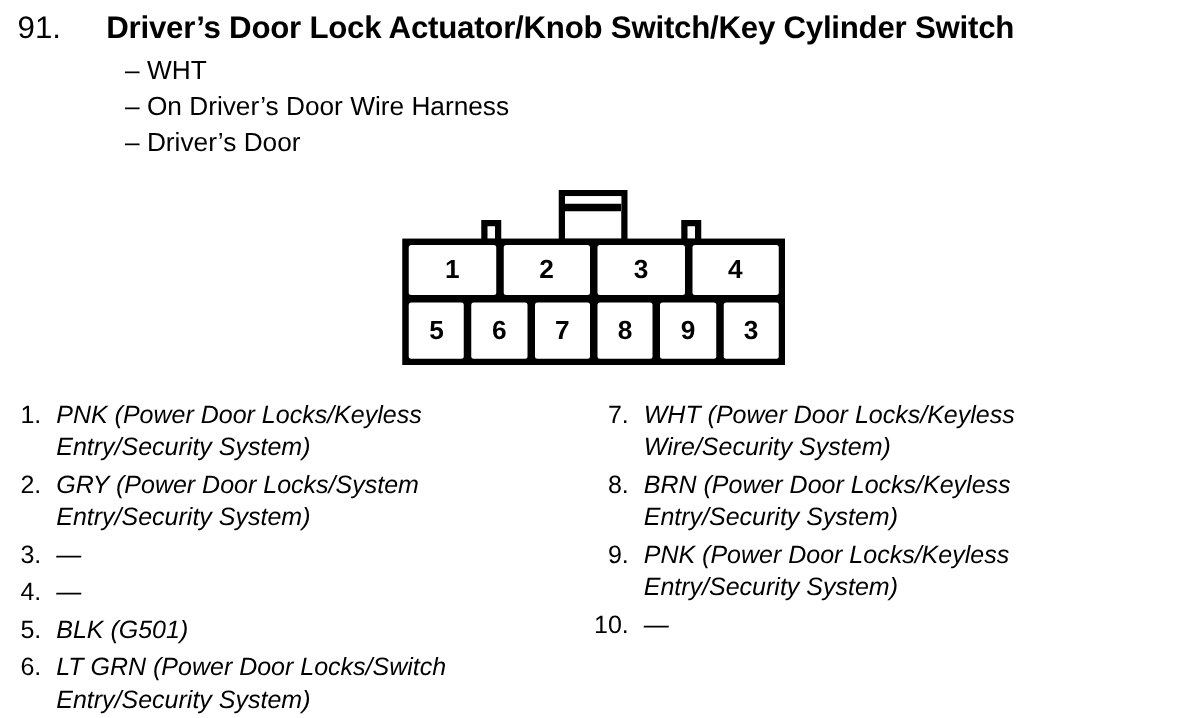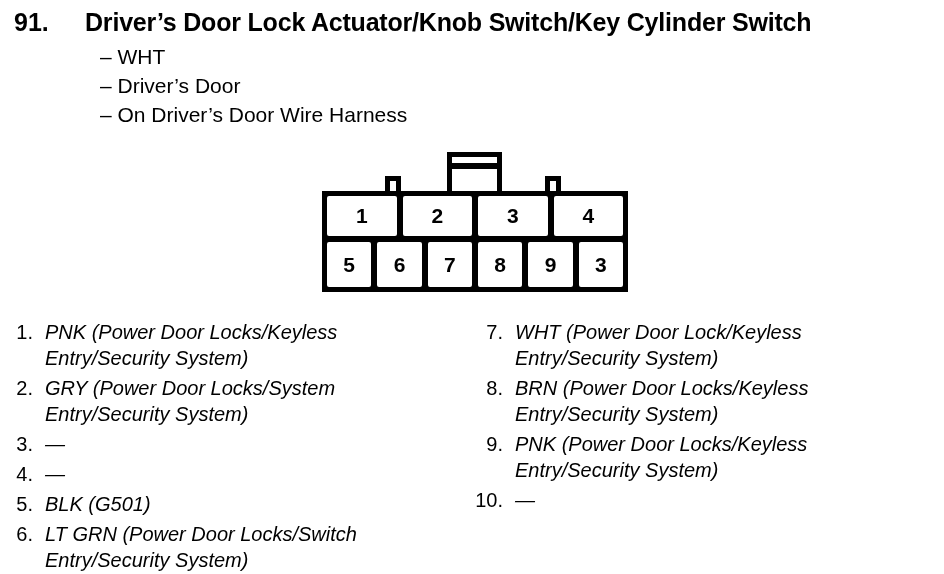--- a/index.html
+++ b/index.html
@@ -10,21 +10,21 @@
     position: relative; overflow: hidden;
     -webkit-font-smoothing: antialiased;
   }
   .page { position: absolute; inset: 0; }
 
   
   .header { position: absolute; left: 14px; top: 7px; width: 916px; }
   .title-row { display: flex; align-items: flex-start; }
   .item-number {
     width: 71px; flex: none;
-    font-size: 25px; font-weight: 700; line-height: 30px;
+    font-size: 25px; font-weight: 400; line-height: 30px;
   }
   .page-title {
     font-size: 25px; font-weight: 700; line-height: 30px;
     letter-spacing: -0.2px; white-space: nowrap;
   }
   .details { position: absolute; left: 100px; top: 42px; }
   .detail-line { font-size: 21px; line-height: 29px; white-space: nowrap; }
 
   
   .connector { position: absolute; left: 322px; top: 152px; width: 306px; height: 140px; }
@@ -67,22 +67,22 @@
 <div class="page">
 
   <div class="header">
     <div class="title-row">
       <div class="item-number">91.</div>
       <div class="page-title">Driver’s Door Lock Actuator/Knob Switch/Key Cylinder Switch</div>
     </div>
   </div>
   <div class="details">
     <div class="detail-line">– WHT</div>
+    <div class="detail-line">– On Driver’s Door Wire Harness</div>
     <div class="detail-line">– Driver’s Door</div>
-    <div class="detail-line">– On Driver’s Door Wire Harness</div>
   </div>
 
   <div class="connector">
     <div class="tab-center">
       <div class="tab-center-slot"></div>
     </div>
     <div class="tab-small left"></div>
     <div class="tab-small right"></div>
     <div class="connector-body">
       <div class="pin-row top">
@@ -125,21 +125,21 @@
     </div>
     <div class="pin-item">
       <div class="pin-item-num">6.</div>
       <div class="pin-item-desc">LT GRN (Power Door Locks/Switch Entry/Security System)</div>
     </div>
   </div>
 
   <div class="pin-col right">
     <div class="pin-item">
       <div class="pin-item-num">7.</div>
-      <div class="pin-item-desc">WHT (Power Door Lock/Keyless Entry/Security System)</div>
+      <div class="pin-item-desc">WHT (Power Door Locks/Keyless Wire/Security System)</div>
     </div>
     <div class="pin-item">
       <div class="pin-item-num">8.</div>
       <div class="pin-item-desc">BRN (Power Door Locks/Keyless Entry/Security System)</div>
     </div>
     <div class="pin-item">
       <div class="pin-item-num">9.</div>
       <div class="pin-item-desc">PNK (Power Door Locks/Keyless Entry/Security System)</div>
     </div>
     <div class="pin-item">

